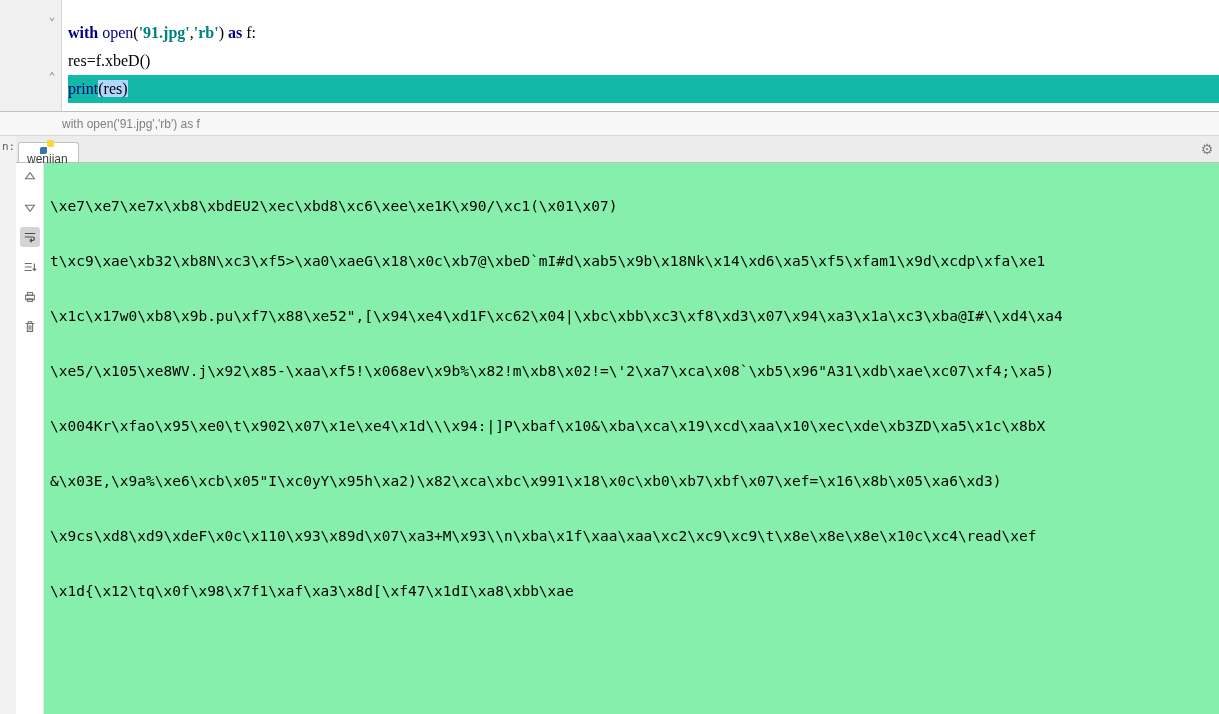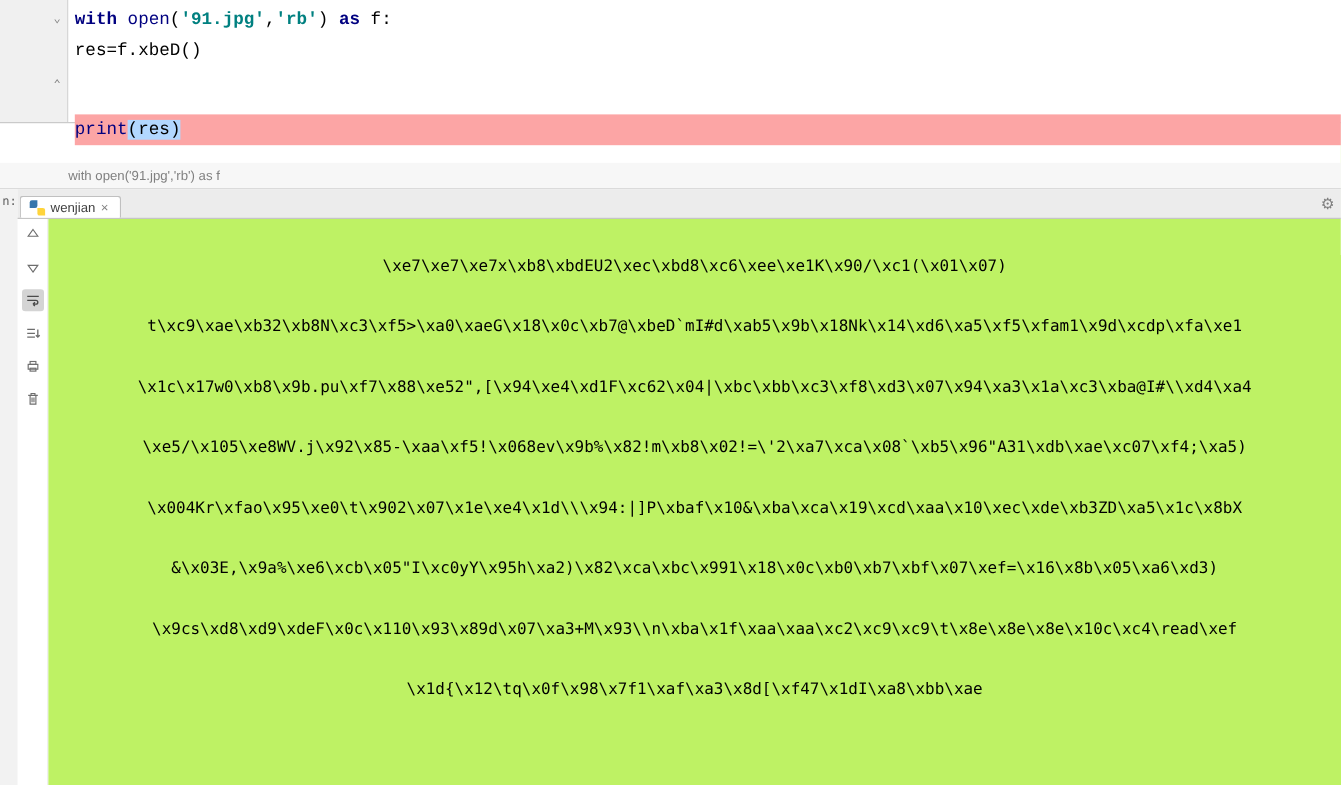--- a/index.html
+++ b/index.html
@@ -31,50 +31,48 @@
     height: 14px;
     font-size: 11px;
     color: #808080;
     text-align: center;
     line-height: 14px;
   }
   .fold-1 { top: 10px; }
   .fold-2 { top: 70px; }
   .code-lines {
     flex: 1;
-    padding: 4px 0 0 6px;
+    padding: 19px 0 0 6px;
     background: #ffffff;
     line-height: 28px;
     font-size: 16px;
-    font-family: Liberation Mono, monospace;
+    font-family: Liberation Serif, serif;
   }
   .code-line-3 {
-    background: #fca5a5;
-    margin-top: 44px;
+    background: #14b8a6;
   }
   .kw      { color: #000080; font-weight: bold; }
   .builtin { color: #000080; }
   .str     { color: #008080; font-weight: bold; }
   .paren   { color: #000; }
   .ident   { color: #000; }
   .cursor-sel {
     background: #b2d7ff;
   }
   
   .breadcrumb {
     height: 24px;
     background: #f7f7f7;
     border-bottom: 1px solid #d8d8d8;
     display: flex;
     align-items: center;
     padding-left: 62px;
     font-size: 12px;
     color: #808080;
     font-family: Arial, sans-serif;
-    margin-top: 36px;
   }
   
   .lower {
     display: flex;
     height: calc(714px - 112px - 24px);
   }
   .left-rail {
     width: 16px;
     background: #f2f2f2;
     padding-top: 4px;
@@ -107,20 +105,21 @@
     border-bottom: none;
     padding: 4px 10px 4px 8px;
     display: flex;
     align-items: center;
     gap: 5px;
     color: #404040;
     margin-left: 2px;
     margin-top: 6px;
     border-top-left-radius: 3px;
     border-top-right-radius: 3px;
+    flex-direction: column;
   }
   .py-icon {
     width: 14px; height: 14px;
     display: inline-block;
     position: relative;
   }
   .py-icon::before {
     content: "";
     position: absolute;
     width: 7px; height: 7px;
@@ -176,30 +175,29 @@
     cursor: pointer;
     font-size: 14px;
   }
   .tool-btn.active {
     background: #d4d4d4;
     border-radius: 3px;
   }
   .tool-btn svg { width: 14px; height: 14px; }
   .console {
     flex: 1;
-    background: #bef264;
+    background: #86efac;
     padding: 2px 6px;
     overflow: hidden;
     font-family: "Consolas", "Monaco", monospace;
     font-size: 14.5px;
     color: #000;
     line-height: 27.5px;
     white-space: pre;
     position: relative;
-    text-align: center;
   }
   .console-line { white-space: pre; }
   .watermark {
     position: absolute;
     right: 12px;
     bottom: 6px;
     font-size: 14px;
     color: rgba(120,120,120,0.55);
     font-family: Arial, sans-serif;
   }

